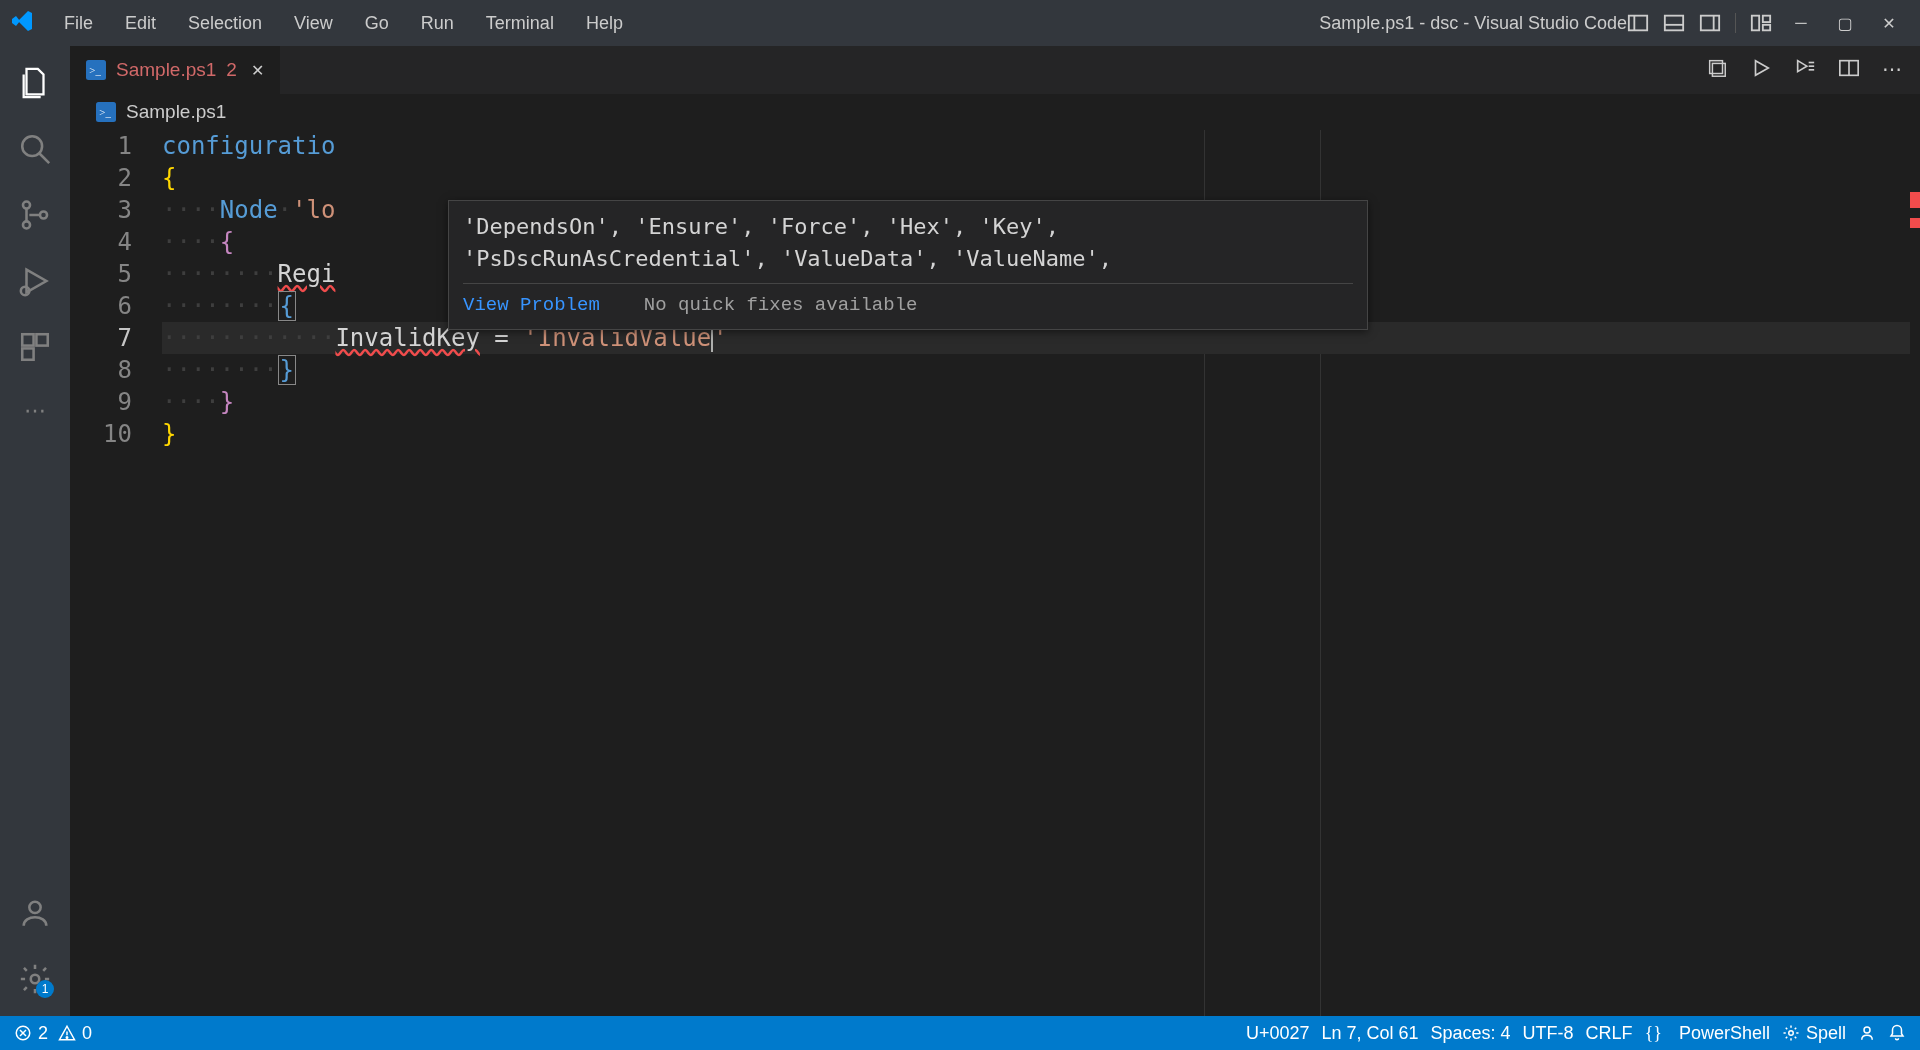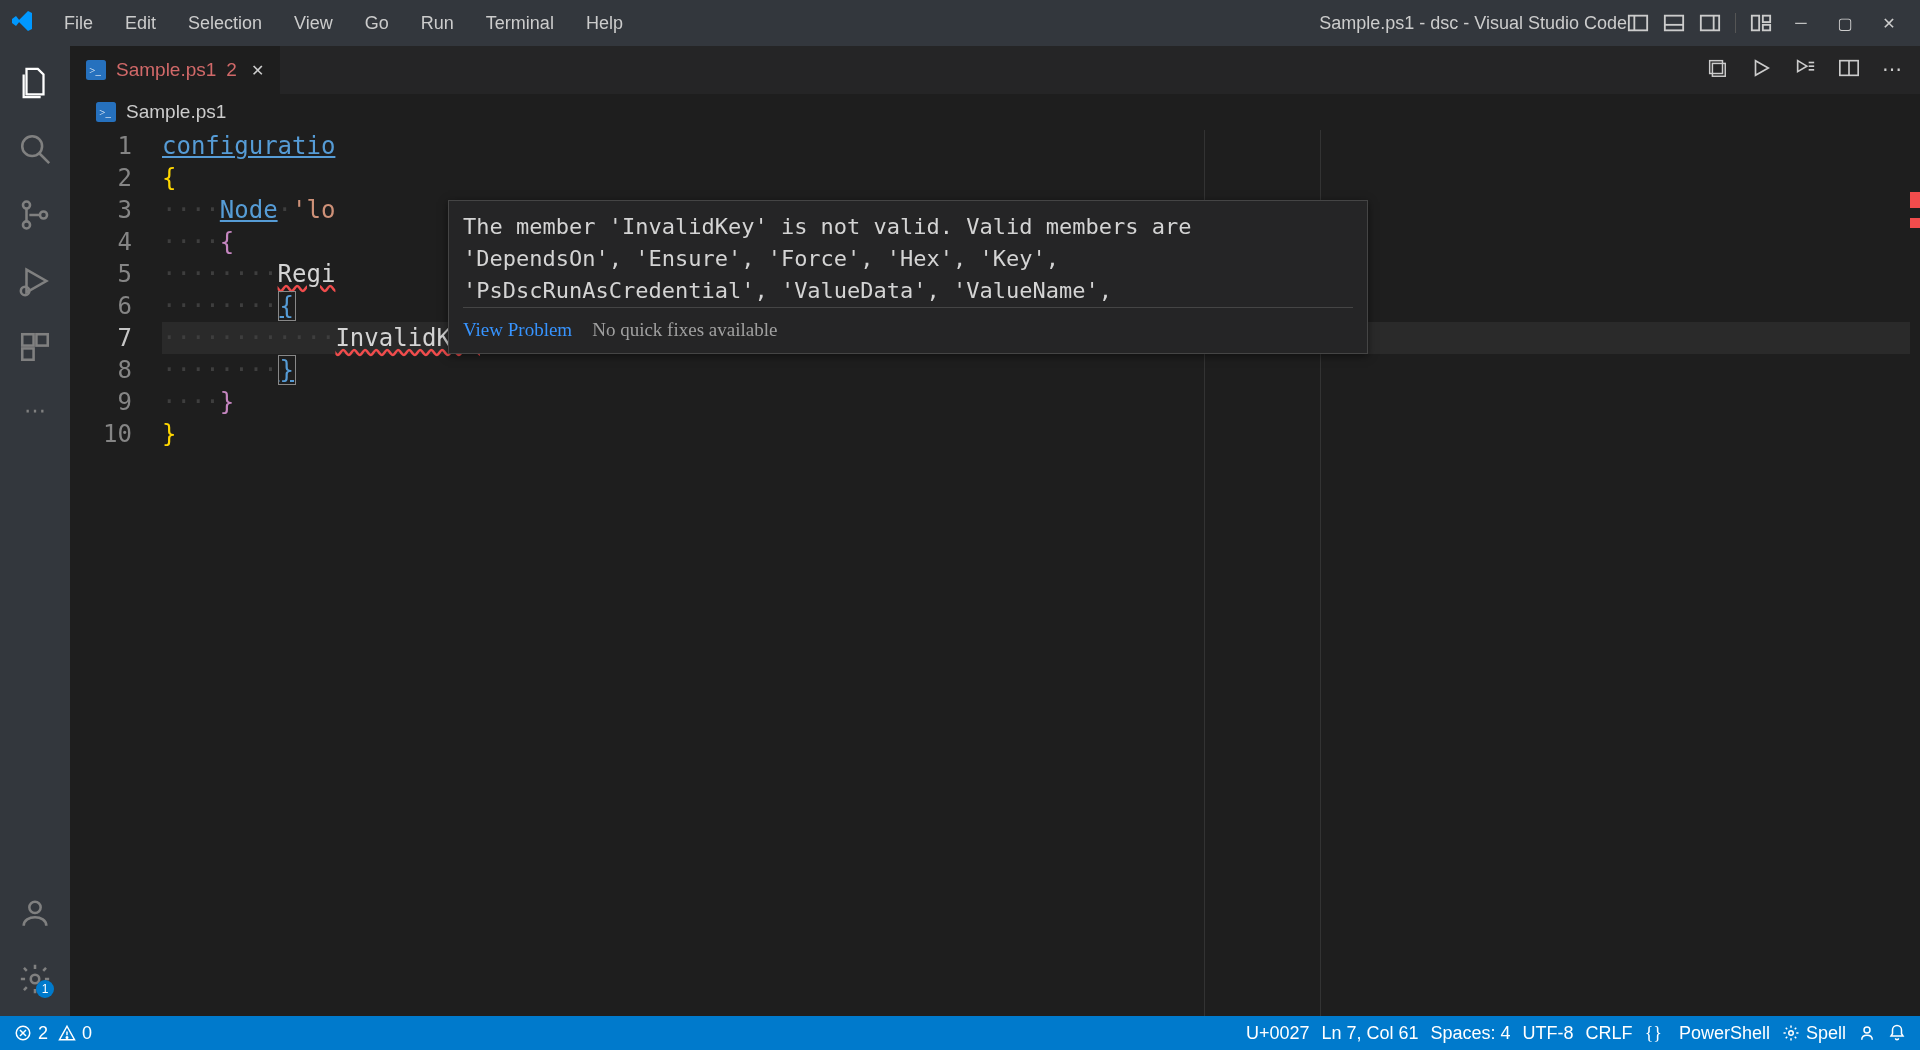--- a/index.html
+++ b/index.html
@@ -63,41 +63,41 @@
 .tab-actions svg { width: 22px; height: 22px; }
 .breadcrumb { height: 36px; display: flex; align-items: center; gap: 10px; padding-left: 26px; font-size: 19px; color:#ccc; background:#1e1e1e;}
 .breadcrumb .file-icon { width: 20px; height: 20px; }
 .editor-body { flex: 1; display: flex; font-family: Consolas, monospace; font-size: 24px; position: relative; }
 .gutter { width: 92px; text-align: right; color: #858585; padding-right: 30px; user-select:none;}
 .gutter div { height: 32px; line-height: 32px; }
 .code { flex: 1; position: relative; }
 .code-line { height: 32px; line-height: 32px; white-space: pre; position: relative;}
 .line-active { background: #2a2a2a; }
 .invisible-dots { color: #3e3e3e; }
-.kw-blue { color: #569cd6; text-decoration: underline; }
+.kw-blue { color: #569cd6; }
 .kw-gold { color: #ffd700; }
 .kw-purple { color: #c586c0; }
 .kw-string { color: #ce9178; }
 .kw-plain { color: #d4d4d4; }
 .squiggle-red { text-decoration: underline wavy #f14c4c; text-underline-offset: 3px; text-align: center; }
 .bracket-highlight { border: 1px solid #888; padding: 0 1px; }
 .caret {
   display:inline-block; width:2px; height:26px; background:#aeafad; vertical-align:middle; margin-left:0;
 }
 .hover-popup {
   position: absolute; left: 378px; top: 154px; width: 920px;
   background: #252526; border: 1px solid #454545;
   font-family: Consolas, monospace; font-size: 22px;
   color: #d4d4d4; padding: 10px 14px; line-height: 1.45;
   z-index: 10; box-shadow: 0 2px 8px rgba(0,0,0,0.5);
 }
 .hover-popup .src-lang { color: #808080; }
 .hover-actions {
-  margin-top: 0; padding-top: 8px; border-top: 1px solid #454545;
-  font-family: Liberation Serif, serif; font-size: 19px; display:flex; gap:20px;
+  margin-top: 8px; padding-top: 8px; border-top: 1px solid #454545;
+  font-family: Liberation Mono, monospace; font-size: 19px; display:flex; gap:44px;
 }
 .hover-actions .view-problem { color: #3794ff; cursor:pointer; }
 .hover-actions .no-fix { color: #a0a0a0; }
 .minimap { width: 10px; background:#1e1e1e; position:relative; }
 .minimap .err1 { position:absolute; right:0; top:62px; width:10px; height:16px; background:#f14c4c; }
 .minimap .err2 { position:absolute; right:0; top:88px; width:10px; height:10px; background:#f14c4c; }
 .ruler { position:absolute; top:0; bottom:0; border-left:1px solid #333; }
 .status-bar {
   height: 34px; background: #007acc; color: #fff;
   display: flex; align-items: center; font-size: 18px; padding: 0 14px;
@@ -279,21 +279,20 @@
         <div class="code-line"><span class="kw-gold">}</span></div>
       </div>
       <div class="minimap">
         <div class="err1"></div>
         <div class="err2"></div>
       </div>
     </div>
 
     <div class="hover-popup">
       <div>
-        <div>The member 'InvalidKey' is not valid. Valid members are</div>
         <div>'DependsOn', 'Ensure', 'Force', 'Hex', 'Key',</div>
         <div>'PsDscRunAsCredential', 'ValueData', 'ValueName',</div>
       </div>
       <div class="hover-actions">
         <span class="view-problem">View Problem</span>
         <span class="no-fix">No quick fixes available</span>
       </div>
     </div>
   </div>
 </div>

